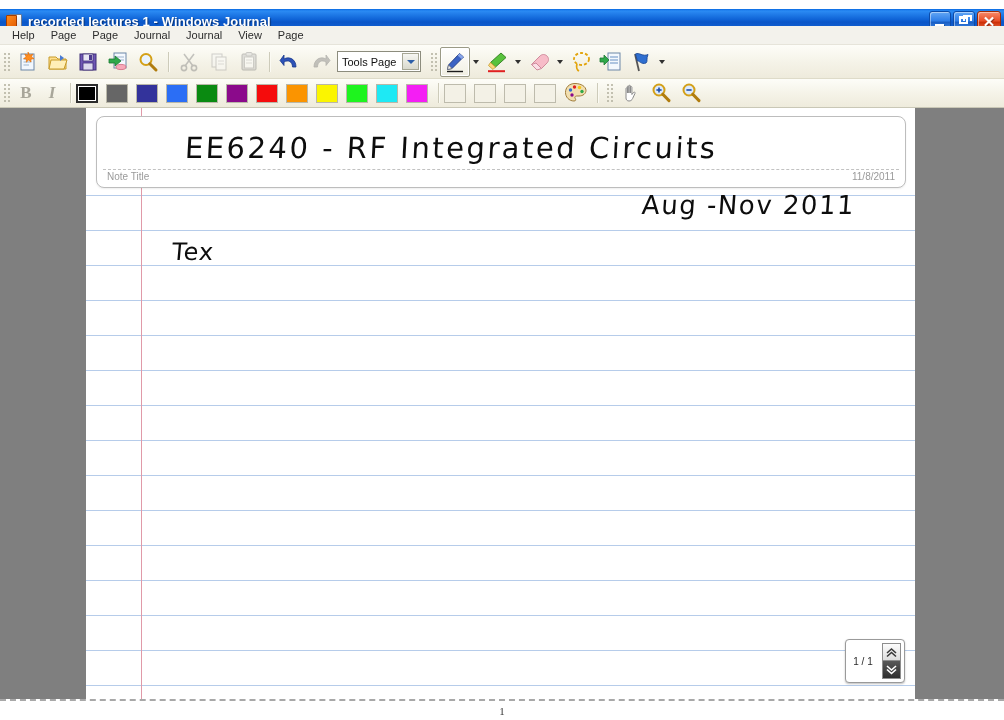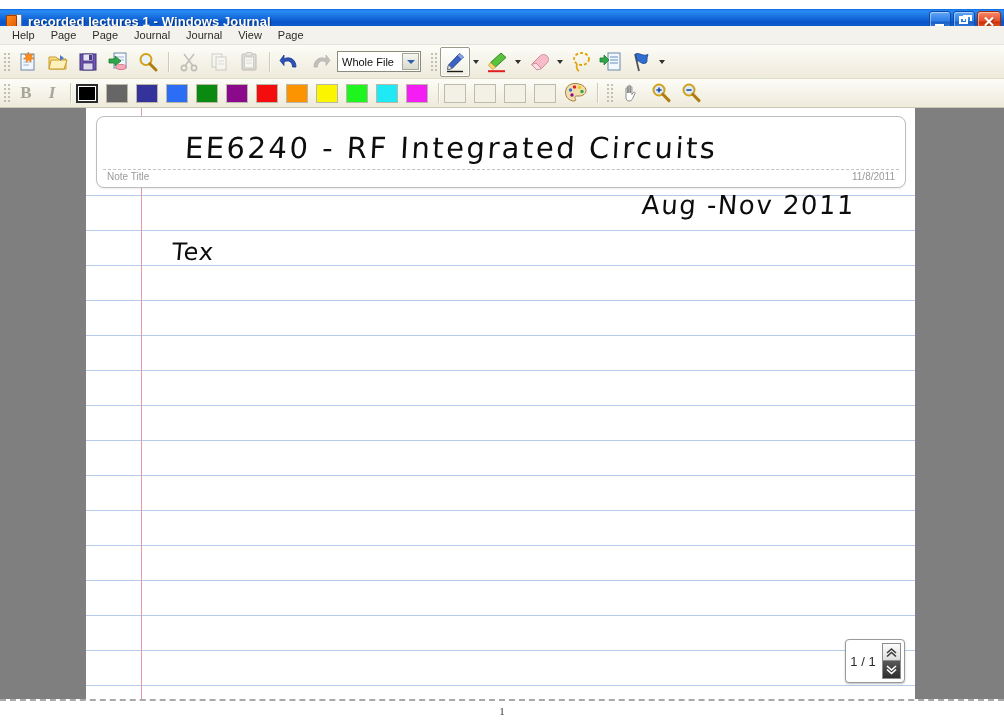--- a/index.html
+++ b/index.html
@@ -287,21 +287,21 @@
     width: 60px; height: 44px;
     background: #ffffff;
     border: 1px solid #9a9a9a;
     border-radius: 4px;
     box-sizing: border-box;
     display: flex; align-items: center;
     box-shadow: 0 1px 2px rgba(0,0,0,0.25);
   }
   .pagenav .pn-text {
     flex: 1;
-    font-size: 13px; color: #2b2b2b;
+    font-size: 10px; color: #2b2b2b;
     text-align: center;
     padding-right: 2px;
   }
   .pn-btns { display: flex; flex-direction: column; margin-right: 3px; }
   .pn-btn {
     width: 19px; height: 18px;
     border: 1px solid #8d8d8d;
     box-sizing: border-box;
     display: flex; align-items: center; justify-content: center;
   }
@@ -444,21 +444,21 @@
       </svg>
     </div>
 
     <div class="tbtn disabled">
       <svg width="22" height="22" viewBox="0 0 22 22">
         <path d="M5 16 C5 8, 12 5, 17 8 L17 4 L21 9.5 L17 14.5 L17 11 C13 8.5, 8.5 10.5, 8.5 16 Z" fill="#7b7b7b" stroke="#5c5c5c" stroke-width=".8"></path>
       </svg>
     </div>
 
     <div class="zoomcombo">
-      <span class="zval">Whole File</span>
+      <span class="zval">Tools Page</span>
       <span class="zarrow">
           <i></i>
         </span>
     </div>
 
     <div class="grip" style="margin-left:8px;"></div>
 
     <div class="tbtn active">
       <svg width="24" height="24" viewBox="0 0 24 24">
         <path d="M16.5 3.5 L20.5 7 L9 18.5 L4.5 19.5 L5.5 15 Z" fill="#3b63c4" stroke="#21397d" stroke-width=".9"></path>

